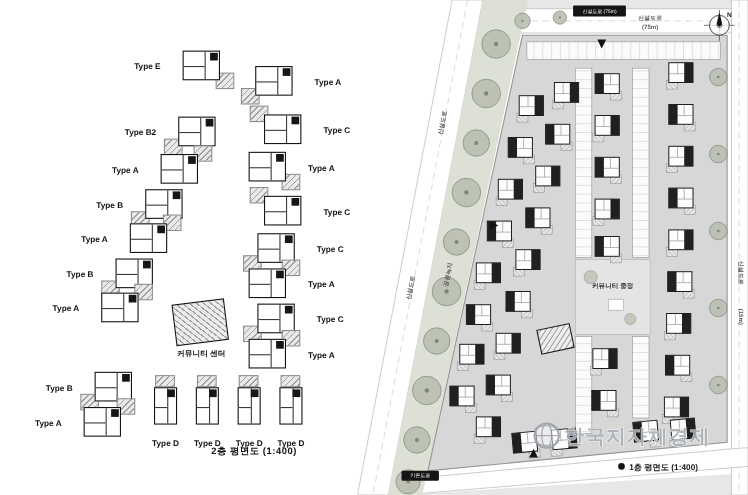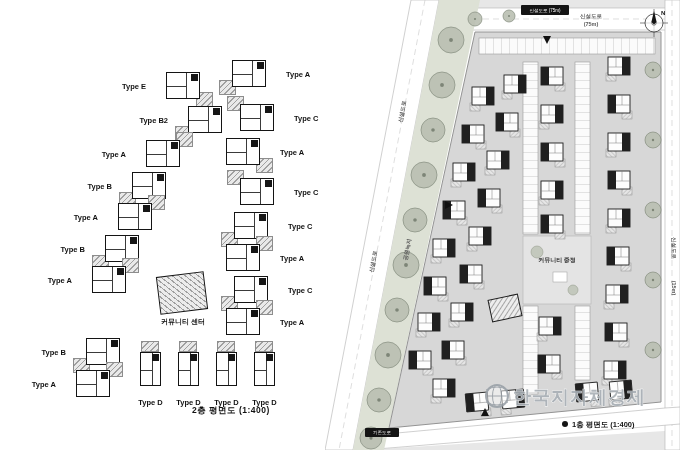--- a/index.html
+++ b/index.html
@@ -34,30 +34,30 @@
 </style>
 </head>
 <body>
 
 <div id="frame">
 
   <div id="left-panel">
     <div id="community-center"></div>
     <div id="community-center-label">커뮤니티 센터</div>
     <div id="left-caption">2층 평면도 (1:400)</div>
-  <div class="unit" style="left: 166px; top: 72px;">
+  <div class="unit" style="left: 166px; top: 46px;">
         <div class="deck br"></div>
         <div class="plan">
           <i class="l1"></i>
           <i class="l2"></i>
           <i class="fl"></i>
         </div>
         <span class="u-label left">Type E</span>
       </div>
-      <div class="unit" style="left: 188px; top: 106px;">
+      <div class="unit" style="left: 162px; top: 106px;">
         <div class="deck bl"></div>
         <div class="plan">
           <i class="l1"></i>
           <i class="l2"></i>
           <i class="fl"></i>
         </div>
         <span class="u-label left">Type B2</span>
       </div>
       <div class="unit" style="left: 146px; top: 140px;">
         <div class="deck tr"></div>

